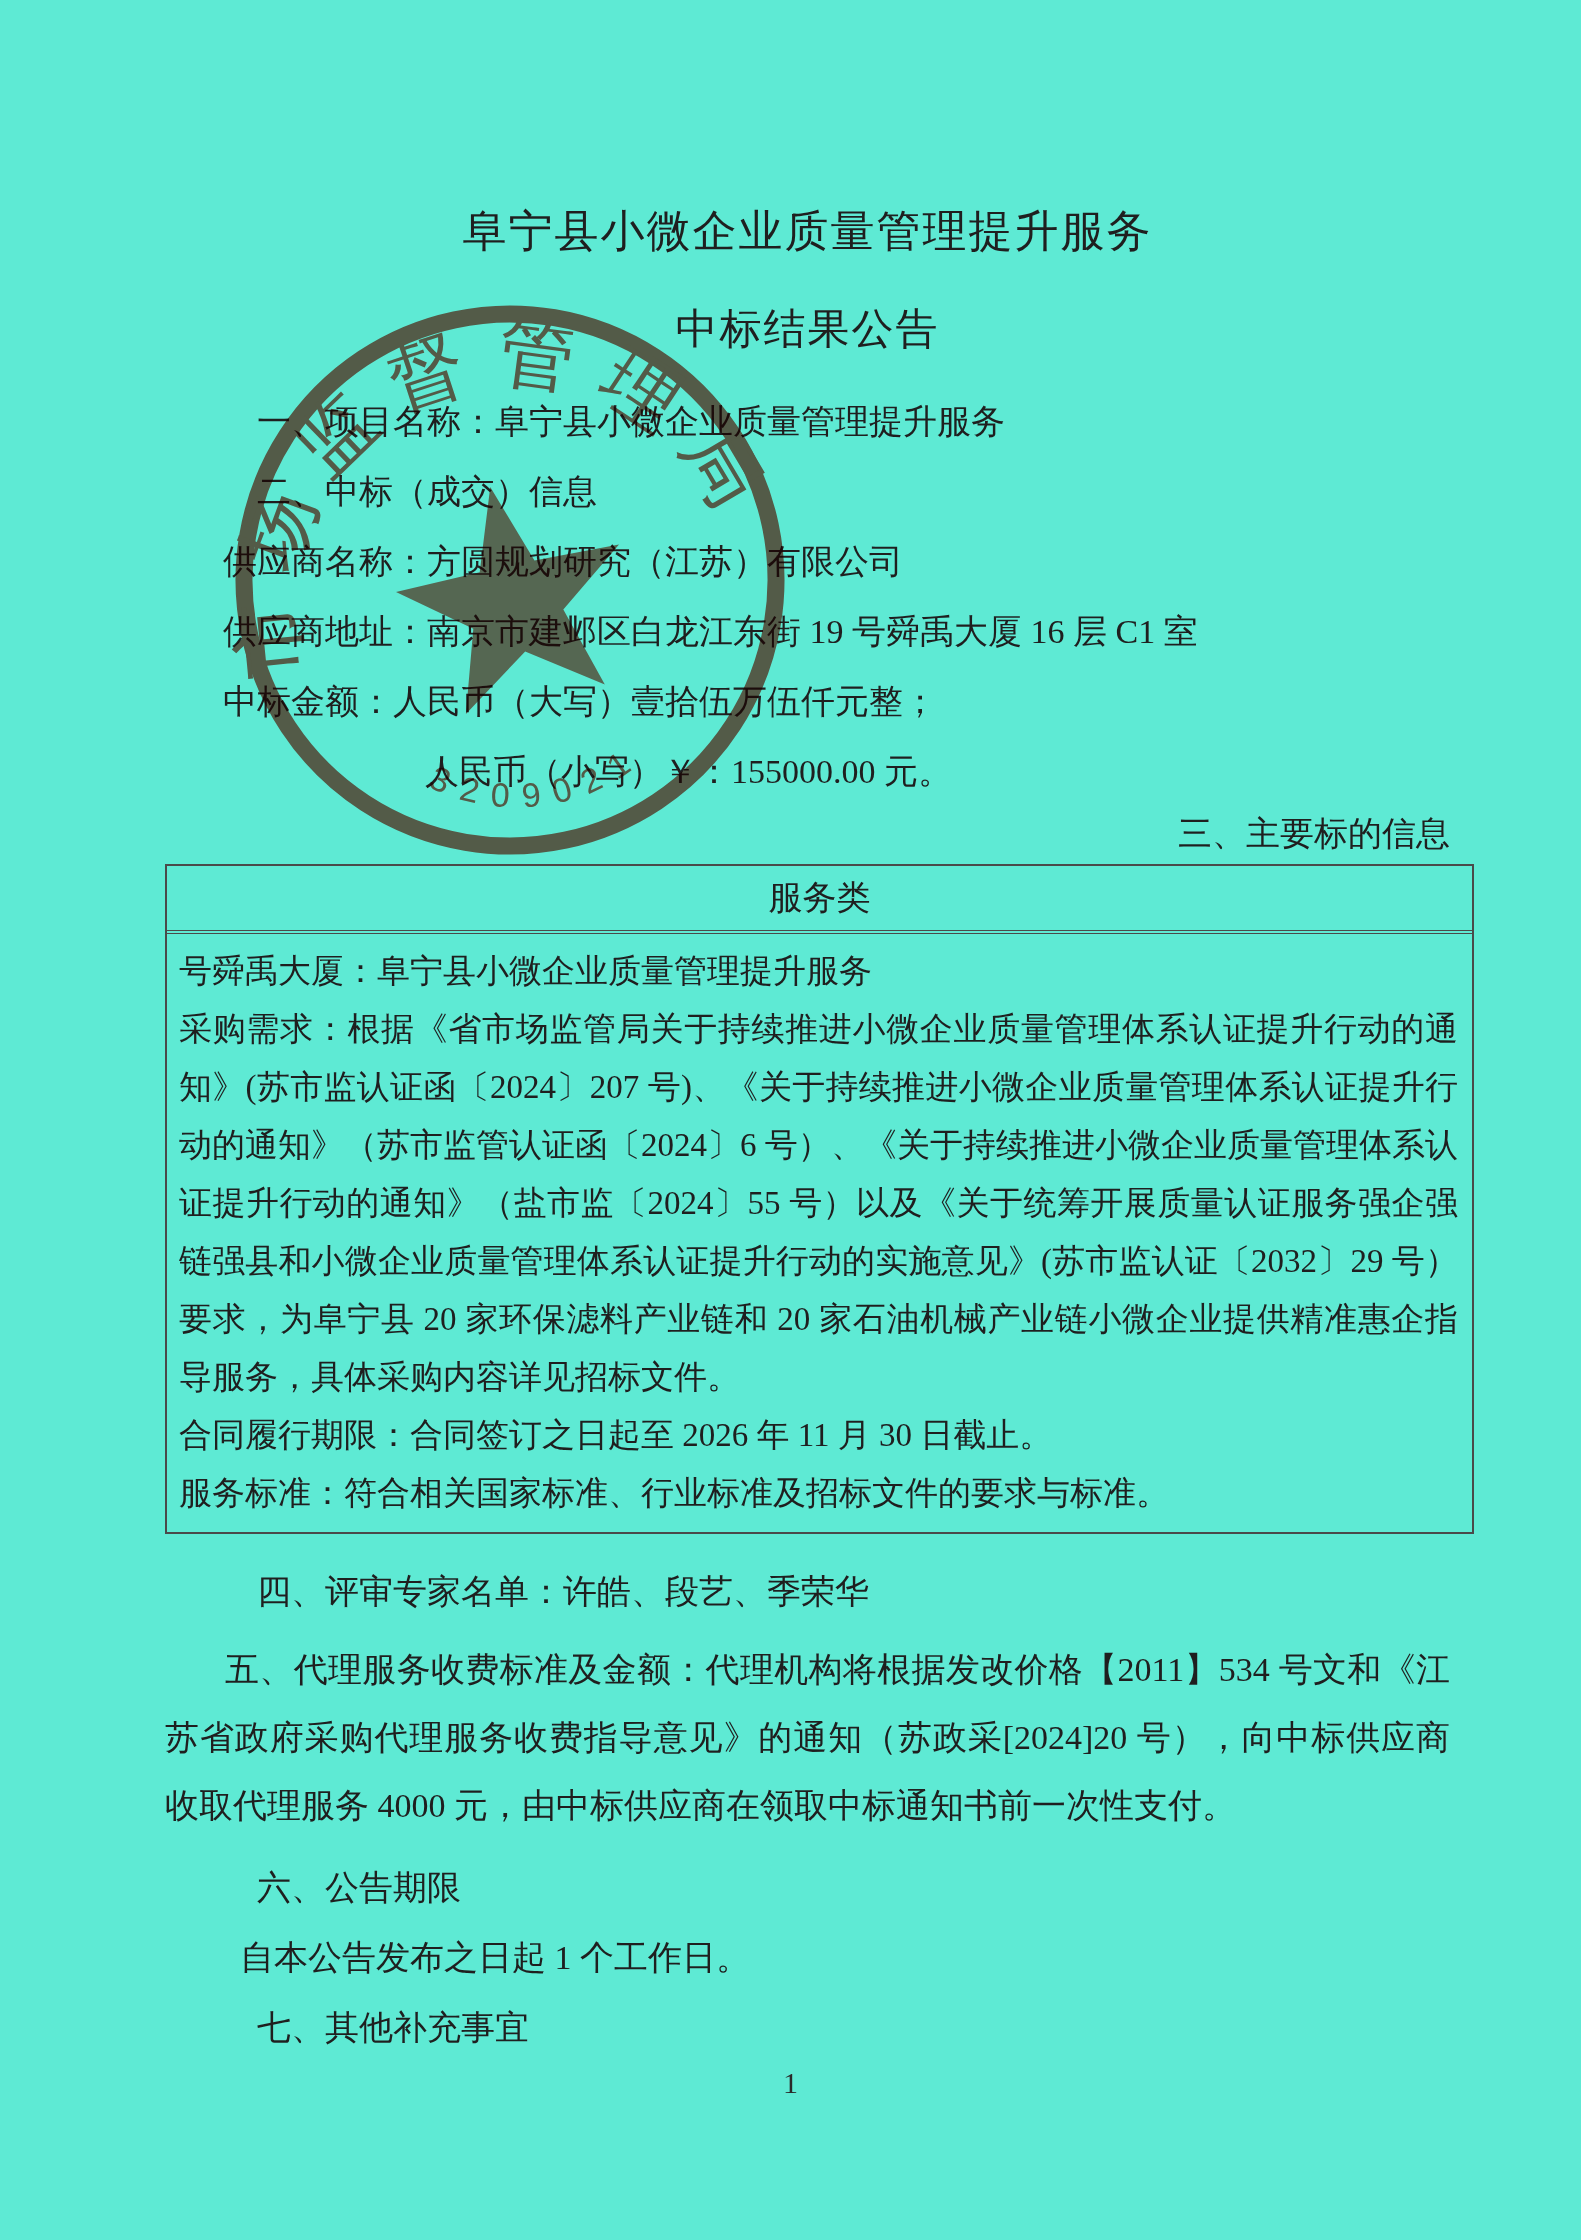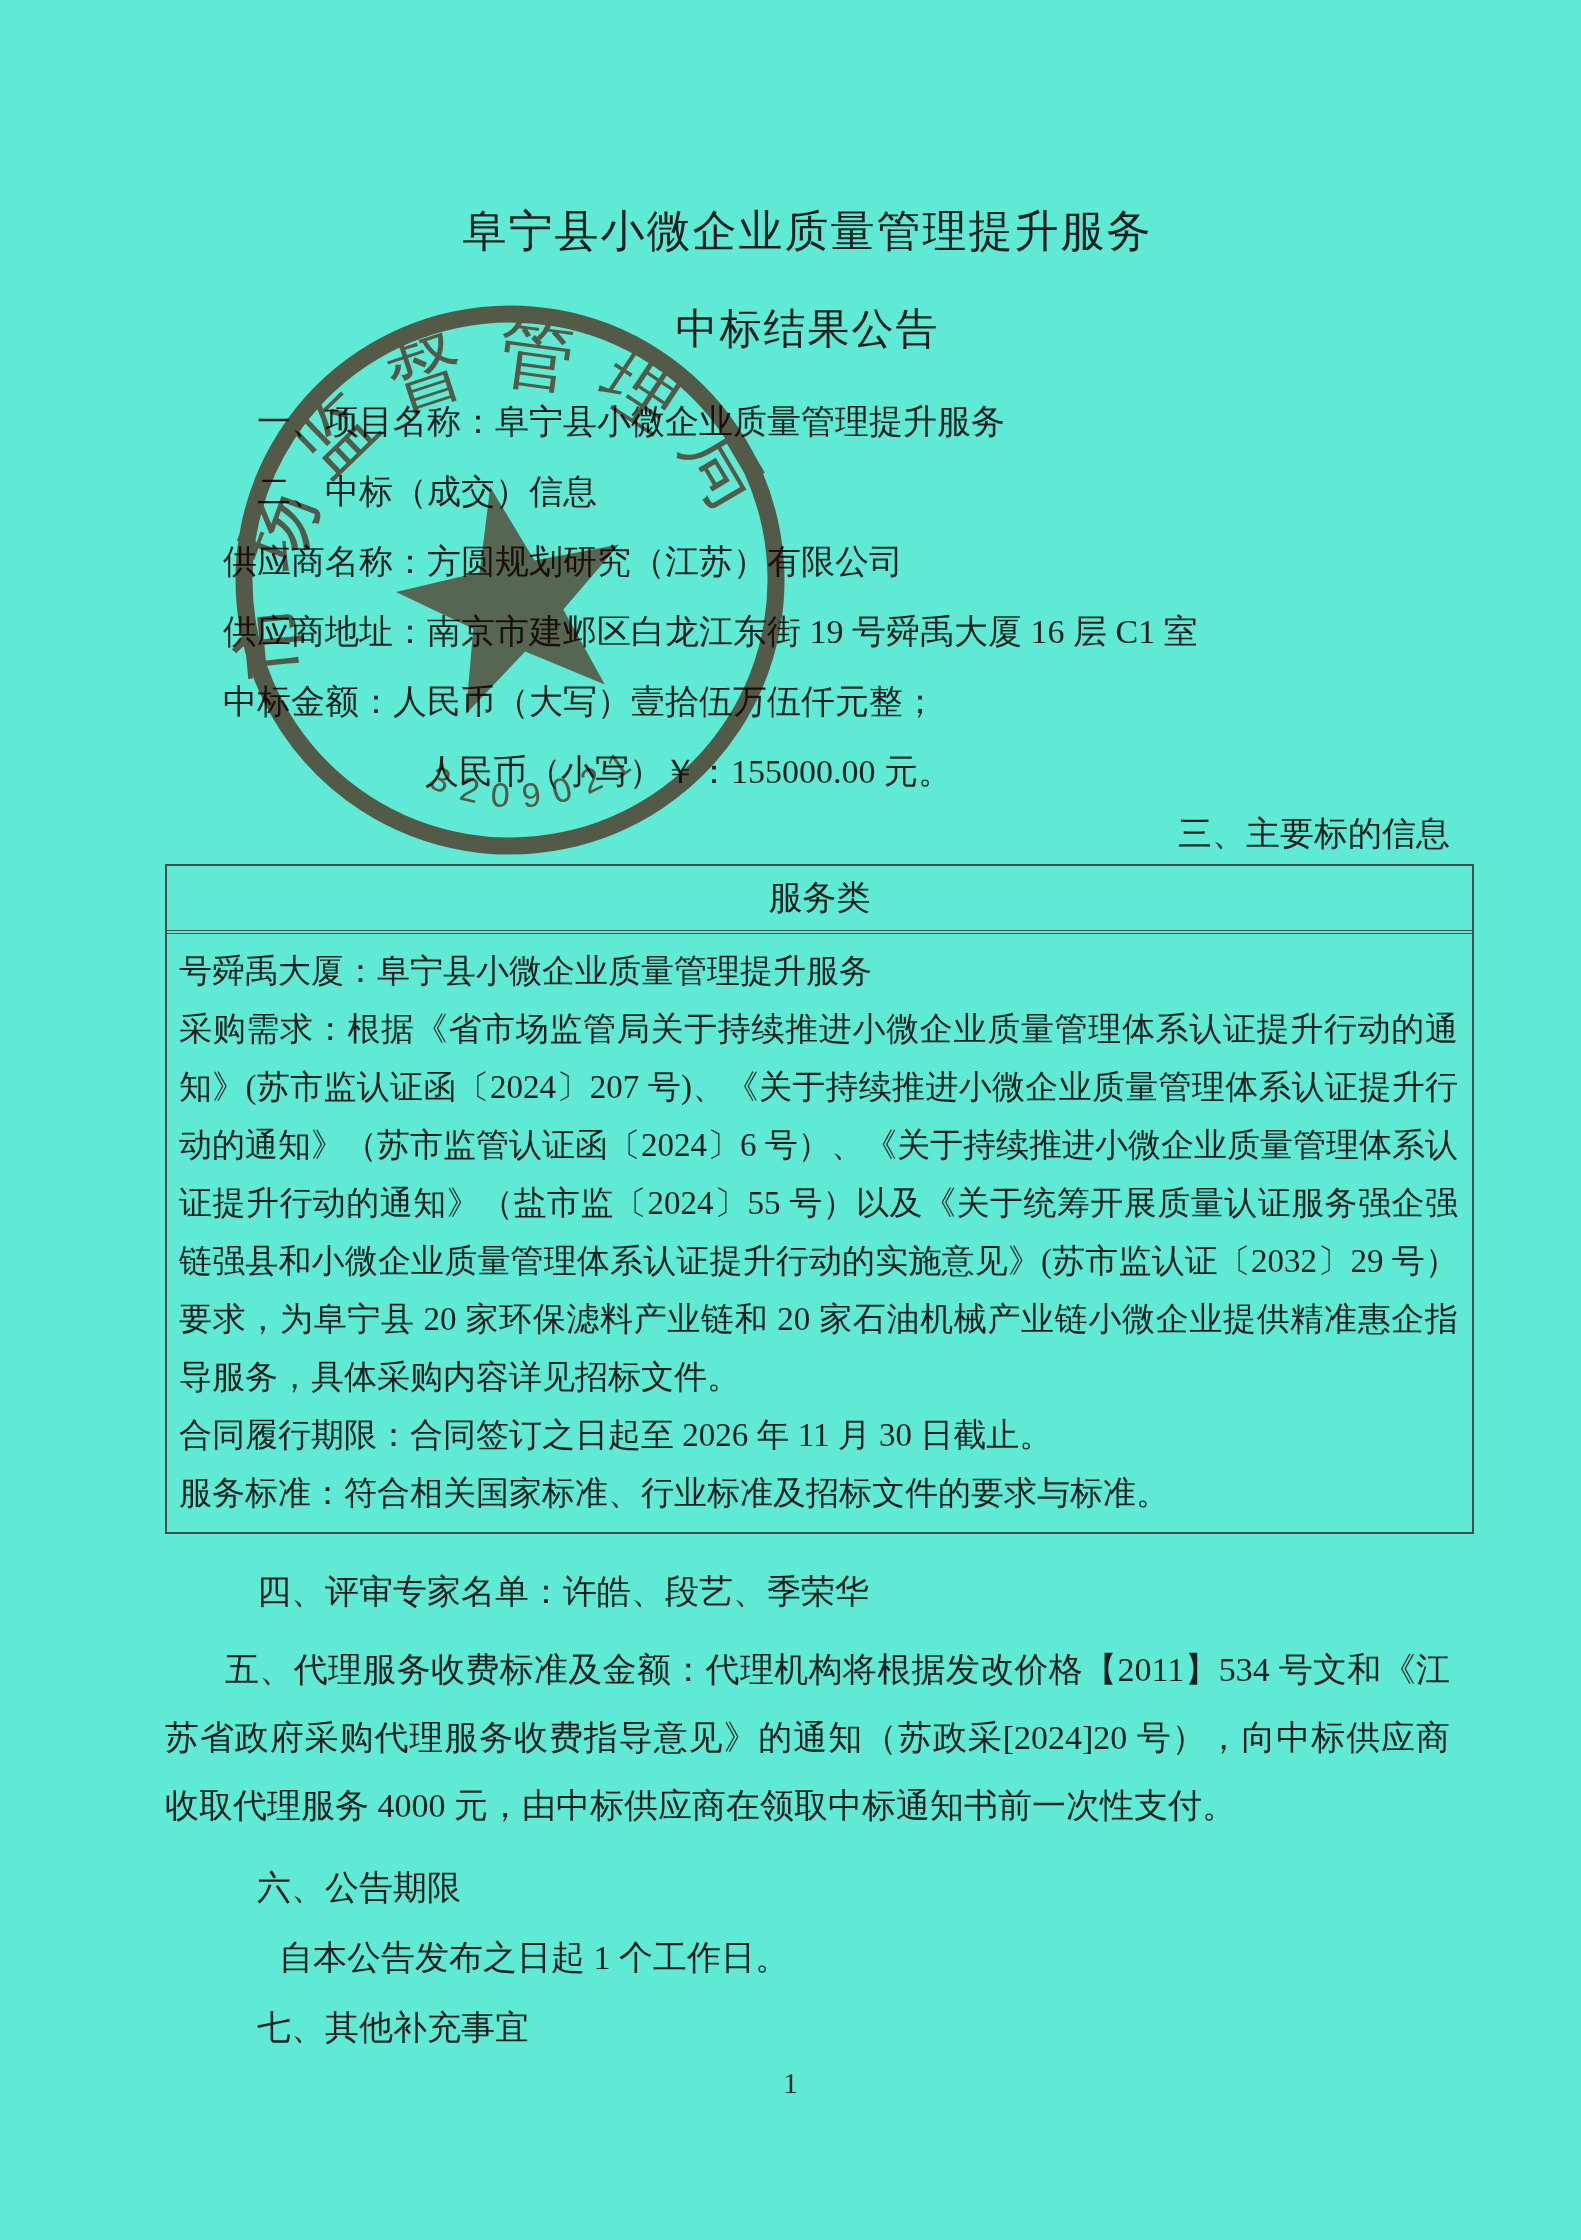--- a/index.html
+++ b/index.html
@@ -25,21 +25,21 @@
     text-align:center;
     font-size:42px;
     letter-spacing:2px;
     line-height:50px;
   }
   .bline{font-size:34px;line-height:48px;}
   .mt{margin-top:22px;}
   .ind-sec{margin-left:92px;}     
   .ind-sub{margin-left:58px;}    
   .ind-sub2{margin-left:260px;}   
-  .ind-body{margin-left:114px;}   
+  .ind-body{margin-left:75px;}   
 
   .s1{margin-top:44px;}
   .s3{margin-top:14px;text-align:right;}
 
   .bid-table{
     margin-top:6px;
     width:1309px;
     border:2px solid #4a4a4a;
     box-sizing:border-box;
     background:transparent;

